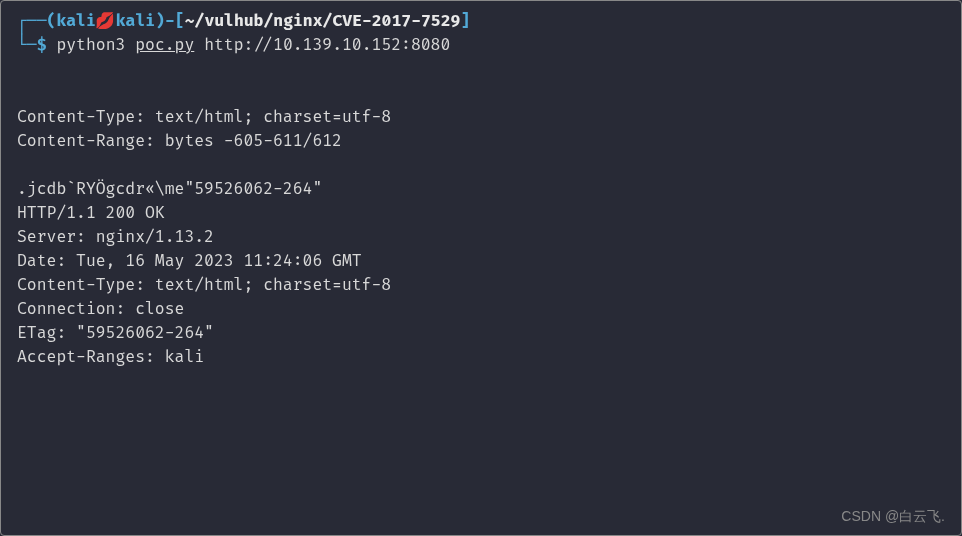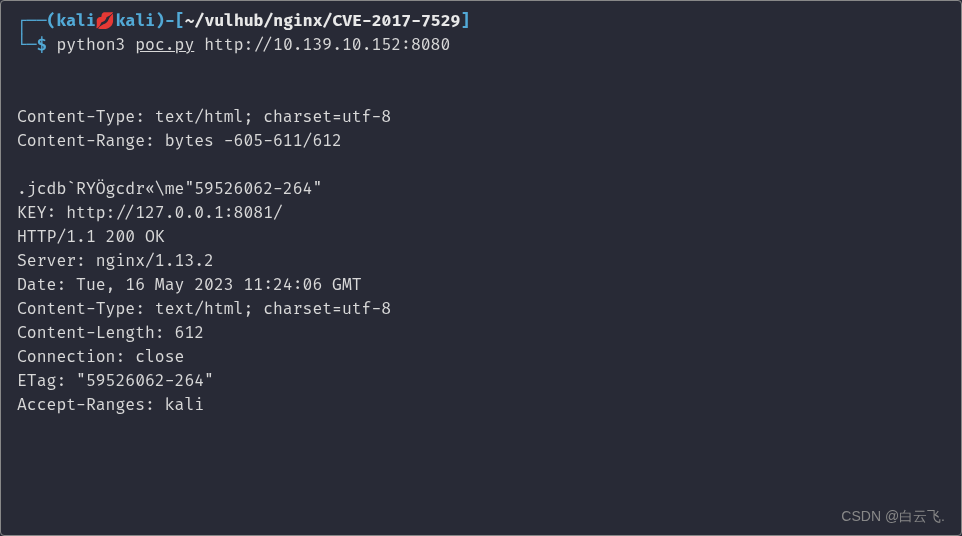--- a/index.html
+++ b/index.html
@@ -87,25 +87,23 @@
   <span class="box-char">└─</span><span class="dollar">$</span> <span class="cmd">python3</span> <span class="cmd underline">poc.py</span> <span class="cmd">http://10.139.10.152:8080</span>
 </div>
 
 <div class="output">
   <span class="output-line"></span>
   <span class="output-line"></span>
   <span class="output-line">Content-Type: text/html; charset=utf-8</span>
   <span class="output-line">Content-Range: bytes -605-611/612</span>
   <span class="output-line"></span>
   <span class="output-line">.jcdb`RYÖgcdr«\me"59526062-264"</span>
-  <span class="output-line">KEY: http://127.0.0.1:8081/</span>
   <span class="output-line">HTTP/1.1 200 OK</span>
   <span class="output-line">Server: nginx/1.13.2</span>
   <span class="output-line">Date: Tue, 16 May 2023 11:24:06 GMT</span>
   <span class="output-line">Content-Type: text/html; charset=utf-8</span>
-  <span class="output-line">Content-Length: 612</span>
   <span class="output-line">Connection: close</span>
   <span class="output-line">ETag: "59526062-264"</span>
   <span class="output-line">Accept-Ranges: kali</span>
   <span class="output-line"></span>
 </div>
 
 <div class="watermark">CSDN @白云飞.</div>
 
 </body></html>

